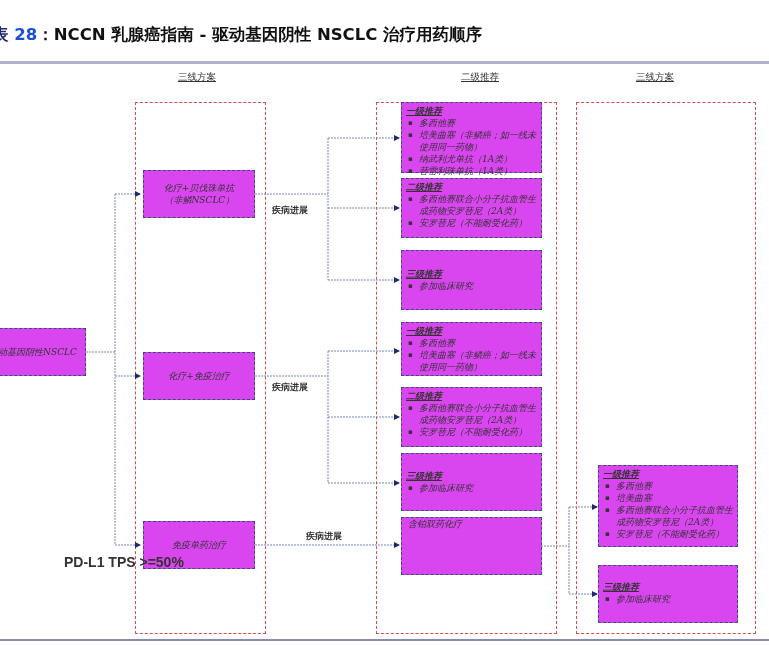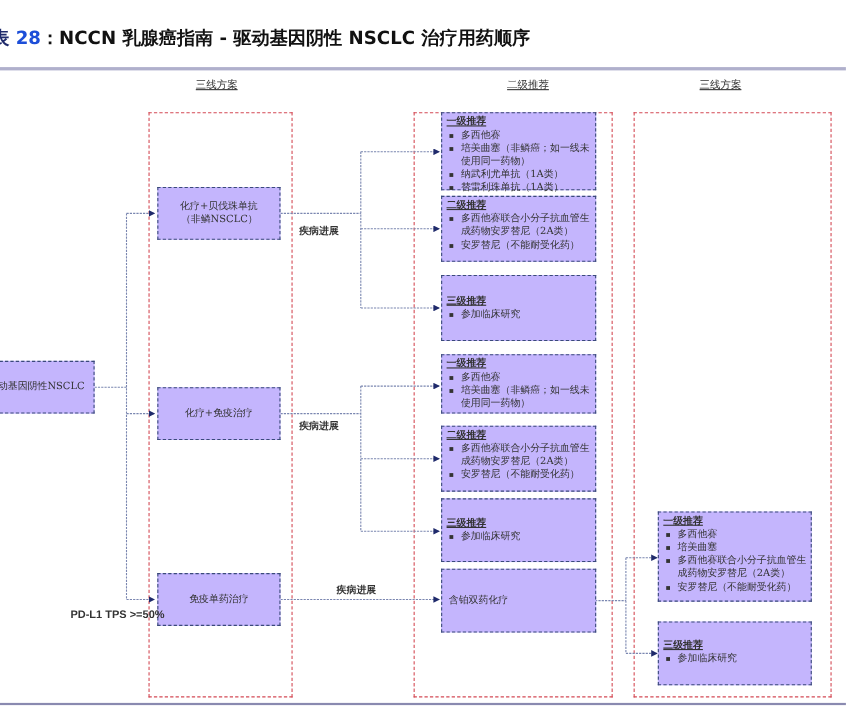--- a/index.html
+++ b/index.html
@@ -4,22 +4,22 @@
 <style>
   html, body { margin:0; padding:0; background:#ffffff; }
   body { width:769px; height:646px; position:relative; overflow:hidden;
          font-family:"DejaVu Serif", serif; color:#222; }
   .title { position:absolute; left:0; top:24px; font-family:"DejaVu Sans", sans-serif;
            font-size:16.5px; font-weight:bold; white-space:nowrap; color:#111; }
   .title .num { color:#1d4ed8; }
   .hr { position:absolute; left:0; width:769px; height:3px; background:#b0b0cc; }
   .col-head { position:absolute; font-size:9.5px; text-decoration:underline; white-space:nowrap; color:#333; }
   .col-frame { position:absolute; border:1.5px dashed #d44a55; box-sizing:border-box; }
-  .node { position:absolute; border:1.2px dashed #3a4a7a; box-sizing:border-box; background:#c4b5fd;
-          font-size:9px; line-height:12px; color:#333; }
+  .node { position:absolute; border:1.2px dashed #3a4a7a; box-sizing:border-box; background:#d946ef;
+          font-size:9px; line-height:12px; color:#333;font-style:italic; }
   .node.center { display:flex; align-items:center; justify-content:center; text-align:right; }
   .rec { padding:2px 4px; }
   .rec .rt { font-weight:bold; text-decoration:underline; display:block; }
   .rec ul { margin:0; padding:0 0 0 13px; list-style:none; }
   .rec li { position:relative; }
   .rec li::before { content:"▪"; position:absolute; left:-11px; font-size:7px; }
   .label { position:absolute; font-size:9px; white-space:nowrap; color:#333;font-weight:bold; }
   .sans { font-family:"Liberation Sans", sans-serif; }
   svg.lines { position:absolute; left:0; top:0; }
 </style>
@@ -85,21 +85,21 @@
       <span style="display:block">化疗+贝伐珠单抗</span>
       <span style="display:block">（非鳞NSCLC）</span>
     </div>
 </div>
 <div class="node center" style="left:143px;top:352px;width:112px;height:48px">
   <span>化疗+免疫治疗</span>
 </div>
 <div class="node center" style="left:143px;top:521px;width:112px;height:48px">
   <span>免疫单药治疗</span>
 </div>
-<div class="label sans" style="left:64px;top:554px;font-size:10px">PD-L1 TPS &gt;=50%</div>
+<div class="label sans" style="left:64px;top:554px;font-size:14px">PD-L1 TPS &gt;=50%</div>
 
 <div class="label" style="left:272px;top:204px">疾病进展</div>
 <div class="label" style="left:272px;top:381px">疾病进展</div>
 <div class="label" style="left:306px;top:530px">疾病进展</div>
 
 <div class="node rec" style="left:401px;top:102px;width:141px;height:71px">
   <span class="rt">一级推荐</span>
   <ul>
     <li>多西他赛</li>
     <li>培美曲塞（非鳞癌；如一线未使用同一药物）</li>
@@ -135,21 +135,21 @@
     <li>安罗替尼（不能耐受化药）</li>
   </ul>
 </div>
 <div class="node rec" style="left:401px;top:453px;width:141px;height:58px;padding-top:16px">
   <span class="rt">三级推荐</span>
   <ul>
       <li>参加临床研究</li>
     </ul>
 </div>
 
-<div class="node" style="left:401px;top:517px;width:141px;height:58px;display:flex;align-items:center;padding-left:6px">
+<div class="node" style="left:401px;top:517px;width:141px;height:58px;display:flex;align-items:flex-start;padding-left:6px">
   <span>含铂双药化疗</span>
 </div>
 
 <div class="node rec" style="left:598px;top:465px;width:140px;height:82px">
   <span class="rt">一级推荐</span>
   <ul>
     <li>多西他赛</li>
     <li>培美曲塞</li>
     <li>多西他赛联合小分子抗血管生成药物安罗替尼（2A类）</li>
     <li>安罗替尼（不能耐受化药）</li>

